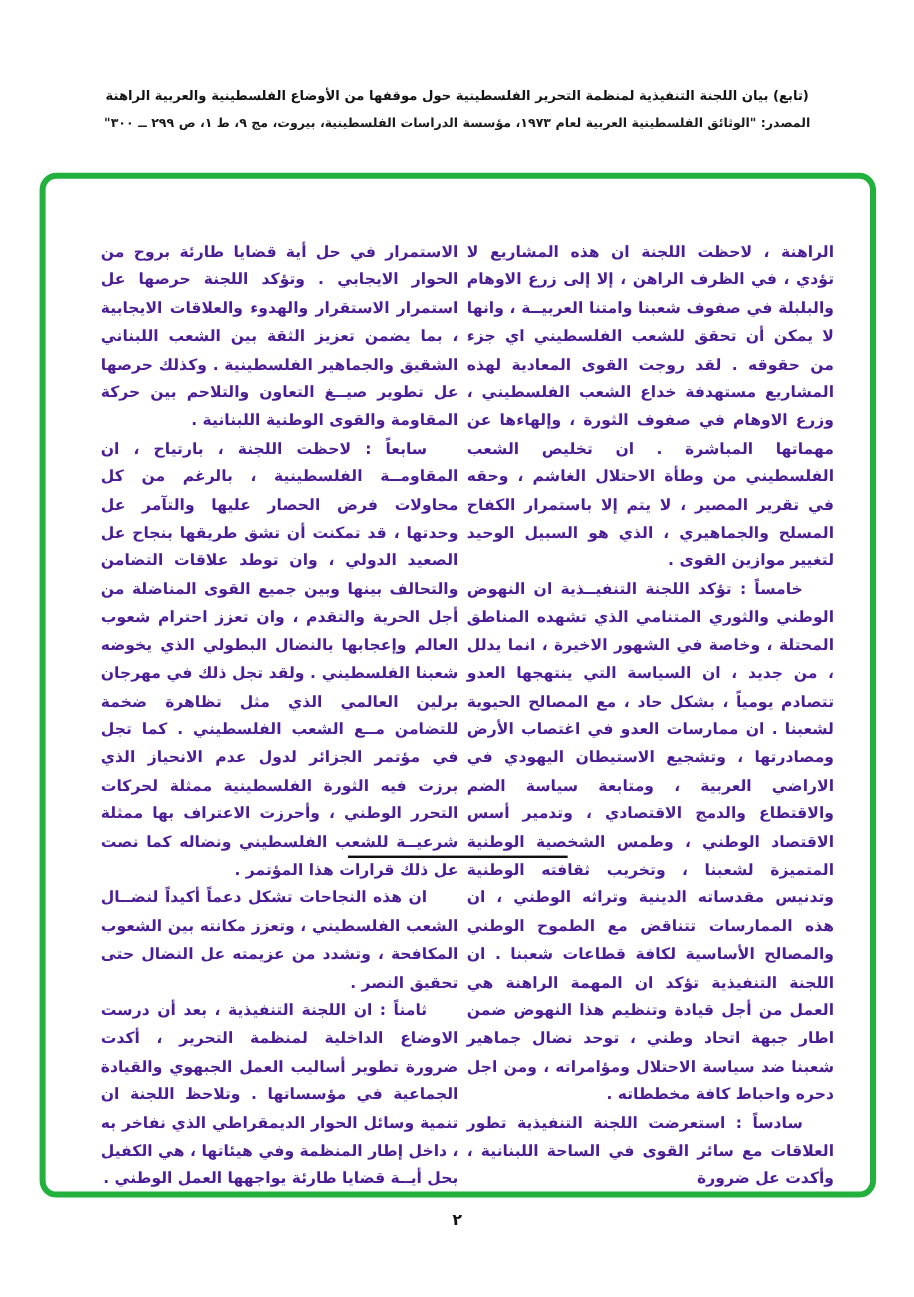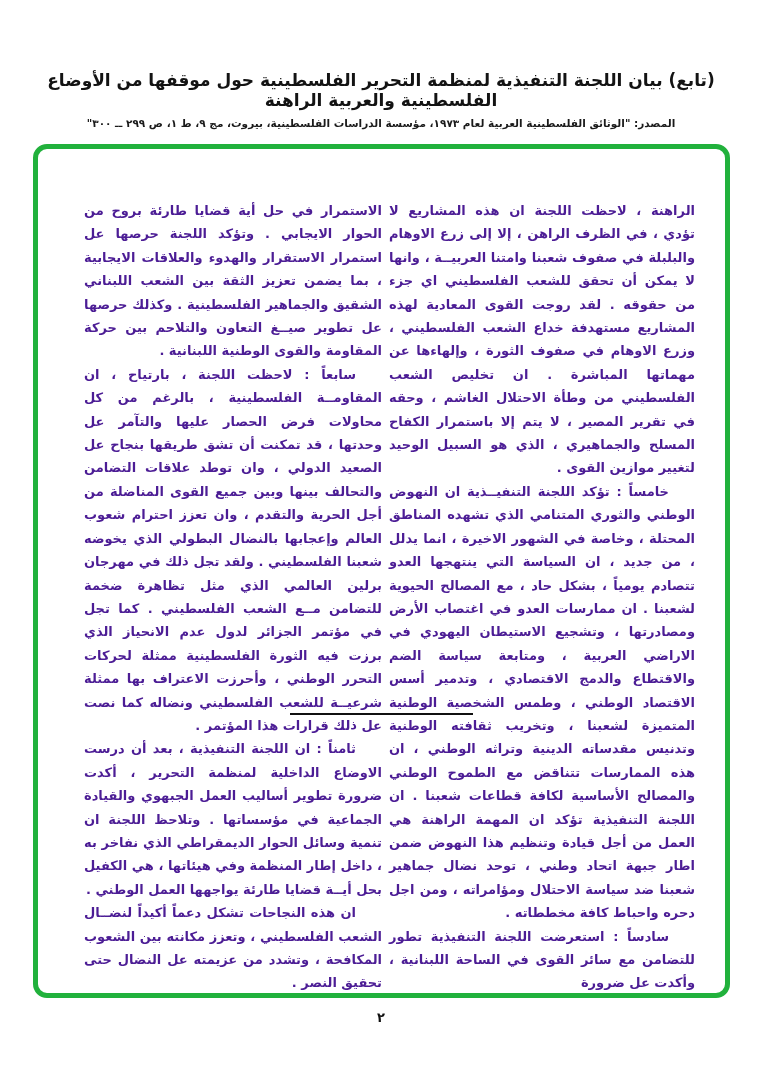--- a/index.html
+++ b/index.html
@@ -17,21 +17,21 @@
   }
   .doc-header {
     position: absolute;
     top: 70px;
     left: 0;
     width: 762px;
     text-align: center;
     direction: rtl;
   }
   .doc-title {
-    font-size: 17px;
+    font-size: 11px;
     font-weight: 700;
     letter-spacing: 0;
     line-height: 20px;
     margin: 0 30px;
   }
   .doc-source {
     font-size: 10.5px;
     font-weight: 700;
     margin-top: 7px;
     color: #1a1a1a;
@@ -95,25 +95,25 @@
 
 <div class="doc-header">
   <div class="doc-title">(تابع) بيان اللجنة التنفيذية لمنظمة التحرير الفلسطينية حول موقفها من الأوضاع الفلسطينية والعربية الراهنة</div>
   <div class="doc-source">المصدر: "الوثائق الفلسطينية العربية لعام ١٩٧٣، مؤسسة الدراسات الفلسطينية، بيروت، مج ٩، ط ١، ص ٢٩٩ ــ ٣٠٠"</div>
 </div>
 
 <div class="document-frame">
   <div class="text-column column-right">
     <p>الراهنة ، لاحظت اللجنة ان هذه المشاريع لا تؤدي ، في الظرف الراهن ، إلا إلى زرع الاوهام والبلبلة في صفوف شعبنا وامتنا العربيــة ، وانها لا يمكن أن تحقق للشعب الفلسطيني اي جزء من حقوقه . لقد روجت القوى المعادية لهذه المشاريع مستهدفة خداع الشعب الفلسطيني ، وزرع الاوهام في صفوف الثورة ، وإلهاءها عن مهماتها المباشرة . ان تخليص الشعب الفلسطيني من وطأة الاحتلال الغاشم ، وحقه في تقرير المصير ، لا يتم إلا باستمرار الكفاح المسلح والجماهيري ، الذي هو السبيل الوحيد لتغيير موازين القوى .</p>
     <p class="indent">خامساً : تؤكد اللجنة التنفيــذية ان النهوض الوطني والثوري المتنامي الذي تشهده المناطق المحتلة ، وخاصة في الشهور الاخيرة ، انما يدلل ، من جديد ، ان السياسة التي ينتهجها العدو تتصادم يومياً ، بشكل حاد ، مع المصالح الحيوية لشعبنا . ان ممارسات العدو في اغتصاب الأرض ومصادرتها ، وتشجيع الاستيطان اليهودي في الاراضي العربية ، ومتابعة سياسة الضم والاقتطاع والدمج الاقتصادي ، وتدمير أسس الاقتصاد الوطني ، وطمس الشخصية الوطنية المتميزة لشعبنا ، وتخريب ثقافته الوطنية وتدنيس مقدساته الدينية وتراثه الوطني ، ان هذه الممارسات تتناقض مع الطموح الوطني والمصالح الأساسية لكافة قطاعات شعبنا . ان اللجنة التنفيذية تؤكد ان المهمة الراهنة هي العمل من أجل قيادة وتنظيم هذا النهوض ضمن اطار جبهة اتحاد وطني ، توحد نضال جماهير شعبنا ضد سياسة الاحتلال ومؤامراته ، ومن اجل دحره واحباط كافة مخططاته .</p>
-    <p class="indent">سادساً : استعرضت اللجنة التنفيذية تطور للتضامن مع سائر القوى في الساحة اللبنانية ، وأكدت عل ضرورة</p>
+    <p class="indent">سادساً : استعرضت اللجنة التنفيذية تطور العلاقات مع سائر القوى في الساحة اللبنانية ، وأكدت عل ضرورة</p>
   </div>
   <div class="text-column column-left">
     <p>الاستمرار في حل أية قضايا طارئة بروح من الحوار الايجابي . وتؤكد اللجنة حرصها عل استمرار الاستقرار والهدوء والعلاقات الايجابية ، بما يضمن تعزيز الثقة بين الشعب اللبناني الشقيق والجماهير الفلسطينية . وكذلك حرصها عل تطوير صيــغ التعاون والتلاحم بين حركة المقاومة والقوى الوطنية اللبنانية .</p>
     <p class="indent">سابعاً : لاحظت اللجنة ، بارتياح ، ان المقاومــة الفلسطينية ، بالرغم من كل محاولات فرض الحصار عليها والتآمر عل وحدتها ، قد تمكنت أن تشق طريقها بنجاح عل الصعيد الدولي ، وان توطد علاقات التضامن والتحالف بينها وبين جميع القوى المناضلة من أجل الحرية والتقدم ، وان تعزز احترام شعوب العالم وإعجابها بالنضال البطولي الذي يخوضه شعبنا الفلسطيني . ولقد تجل ذلك في مهرجان برلين العالمي الذي مثل تظاهرة ضخمة للتضامن مــع الشعب الفلسطيني . كما تجل في مؤتمر الجزائر لدول عدم الانحياز الذي برزت فيه الثورة الفلسطينية ممثلة لحركات التحرر الوطني ، وأحرزت الاعتراف بها ممثلة شرعيــة للشعب الفلسطيني ونضاله كما نصت عل ذلك قرارات هذا المؤتمر .</p>
+    <p class="indent">ان هذه النجاحات تشكل دعماً أكيداً لنضــال الشعب الفلسطيني ، وتعزز مكانته بين الشعوب المكافحة ، وتشدد من عزيمته عل النضال حتى تحقيق النصر .</p>
     <p class="indent">ثامناً : ان اللجنة التنفيذية ، بعد أن درست الاوضاع الداخلية لمنظمة التحرير ، أكدت ضرورة تطوير أساليب العمل الجبهوي والقيادة الجماعية في مؤسساتها . وتلاحظ اللجنة ان تنمية وسائل الحوار الديمقراطي الذي نفاخر به ، داخل إطار المنظمة وفي هيئاتها ، هي الكفيل بحل أيــة قضايا طارئة يواجهها العمل الوطني .</p>
-    <p class="indent">ان هذه النجاحات تشكل دعماً أكيداً لنضــال الشعب الفلسطيني ، وتعزز مكانته بين الشعوب المكافحة ، وتشدد من عزيمته عل النضال حتى تحقيق النصر .</p>
   </div>
 </div>
 
 <div class="end-divider"></div>
 
 <div class="page-number">٢</div>
 
 </body></html>

